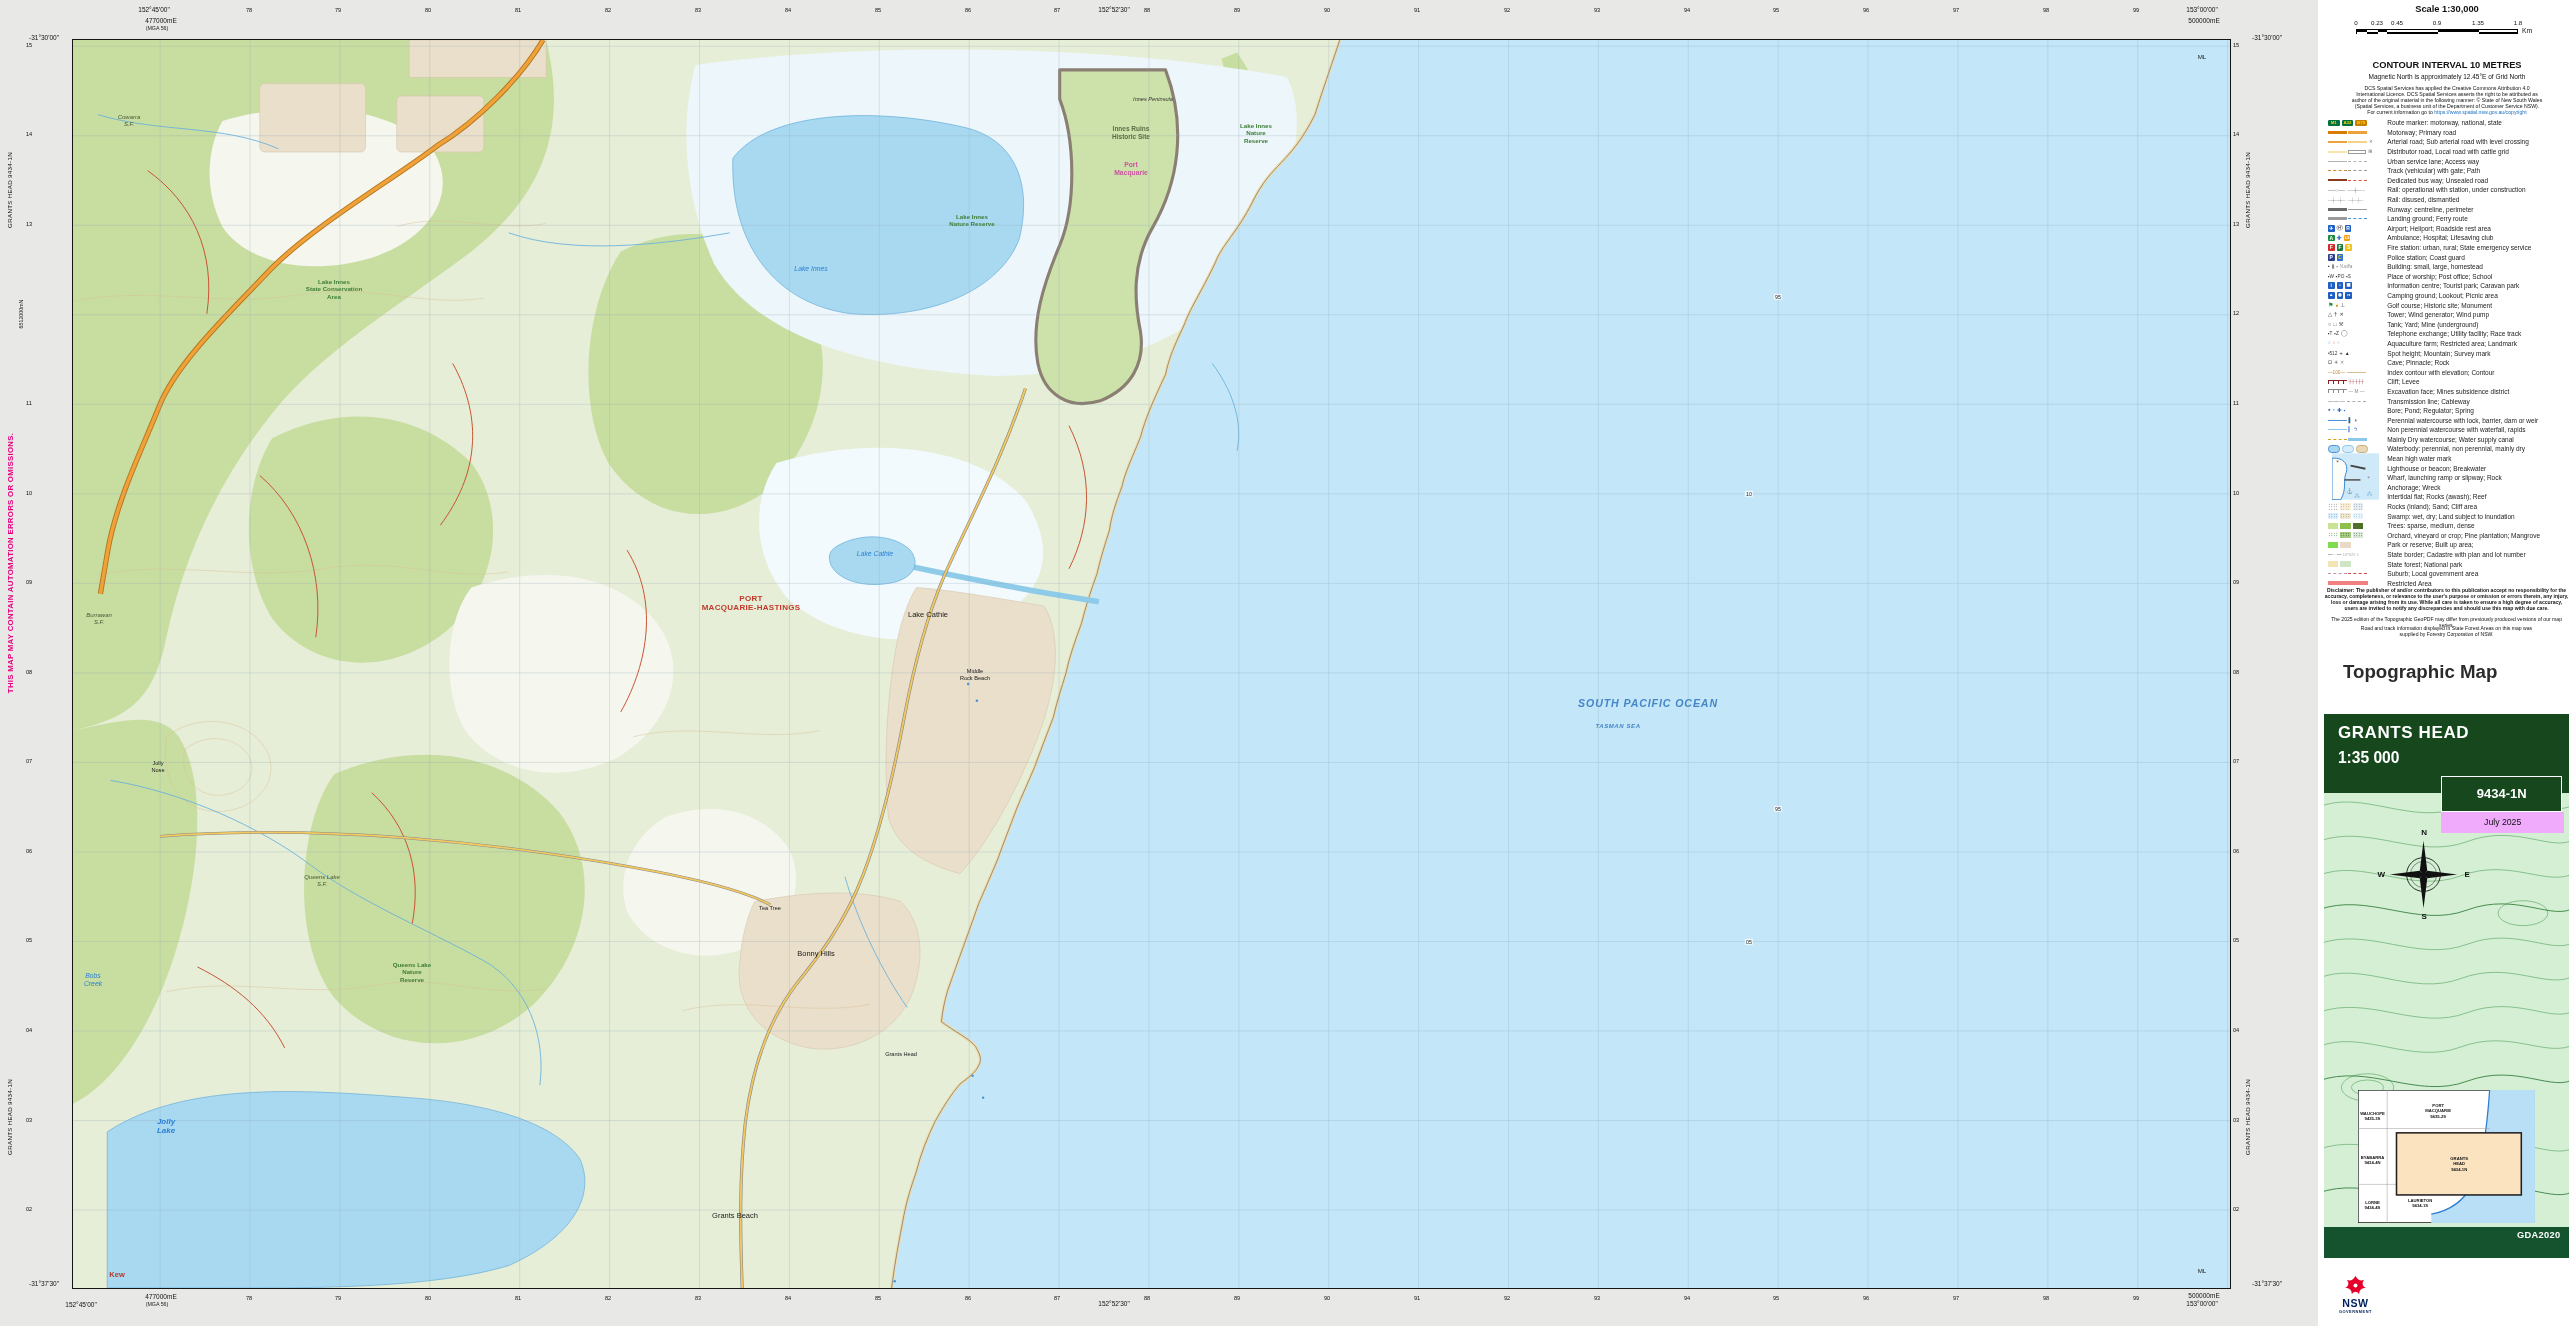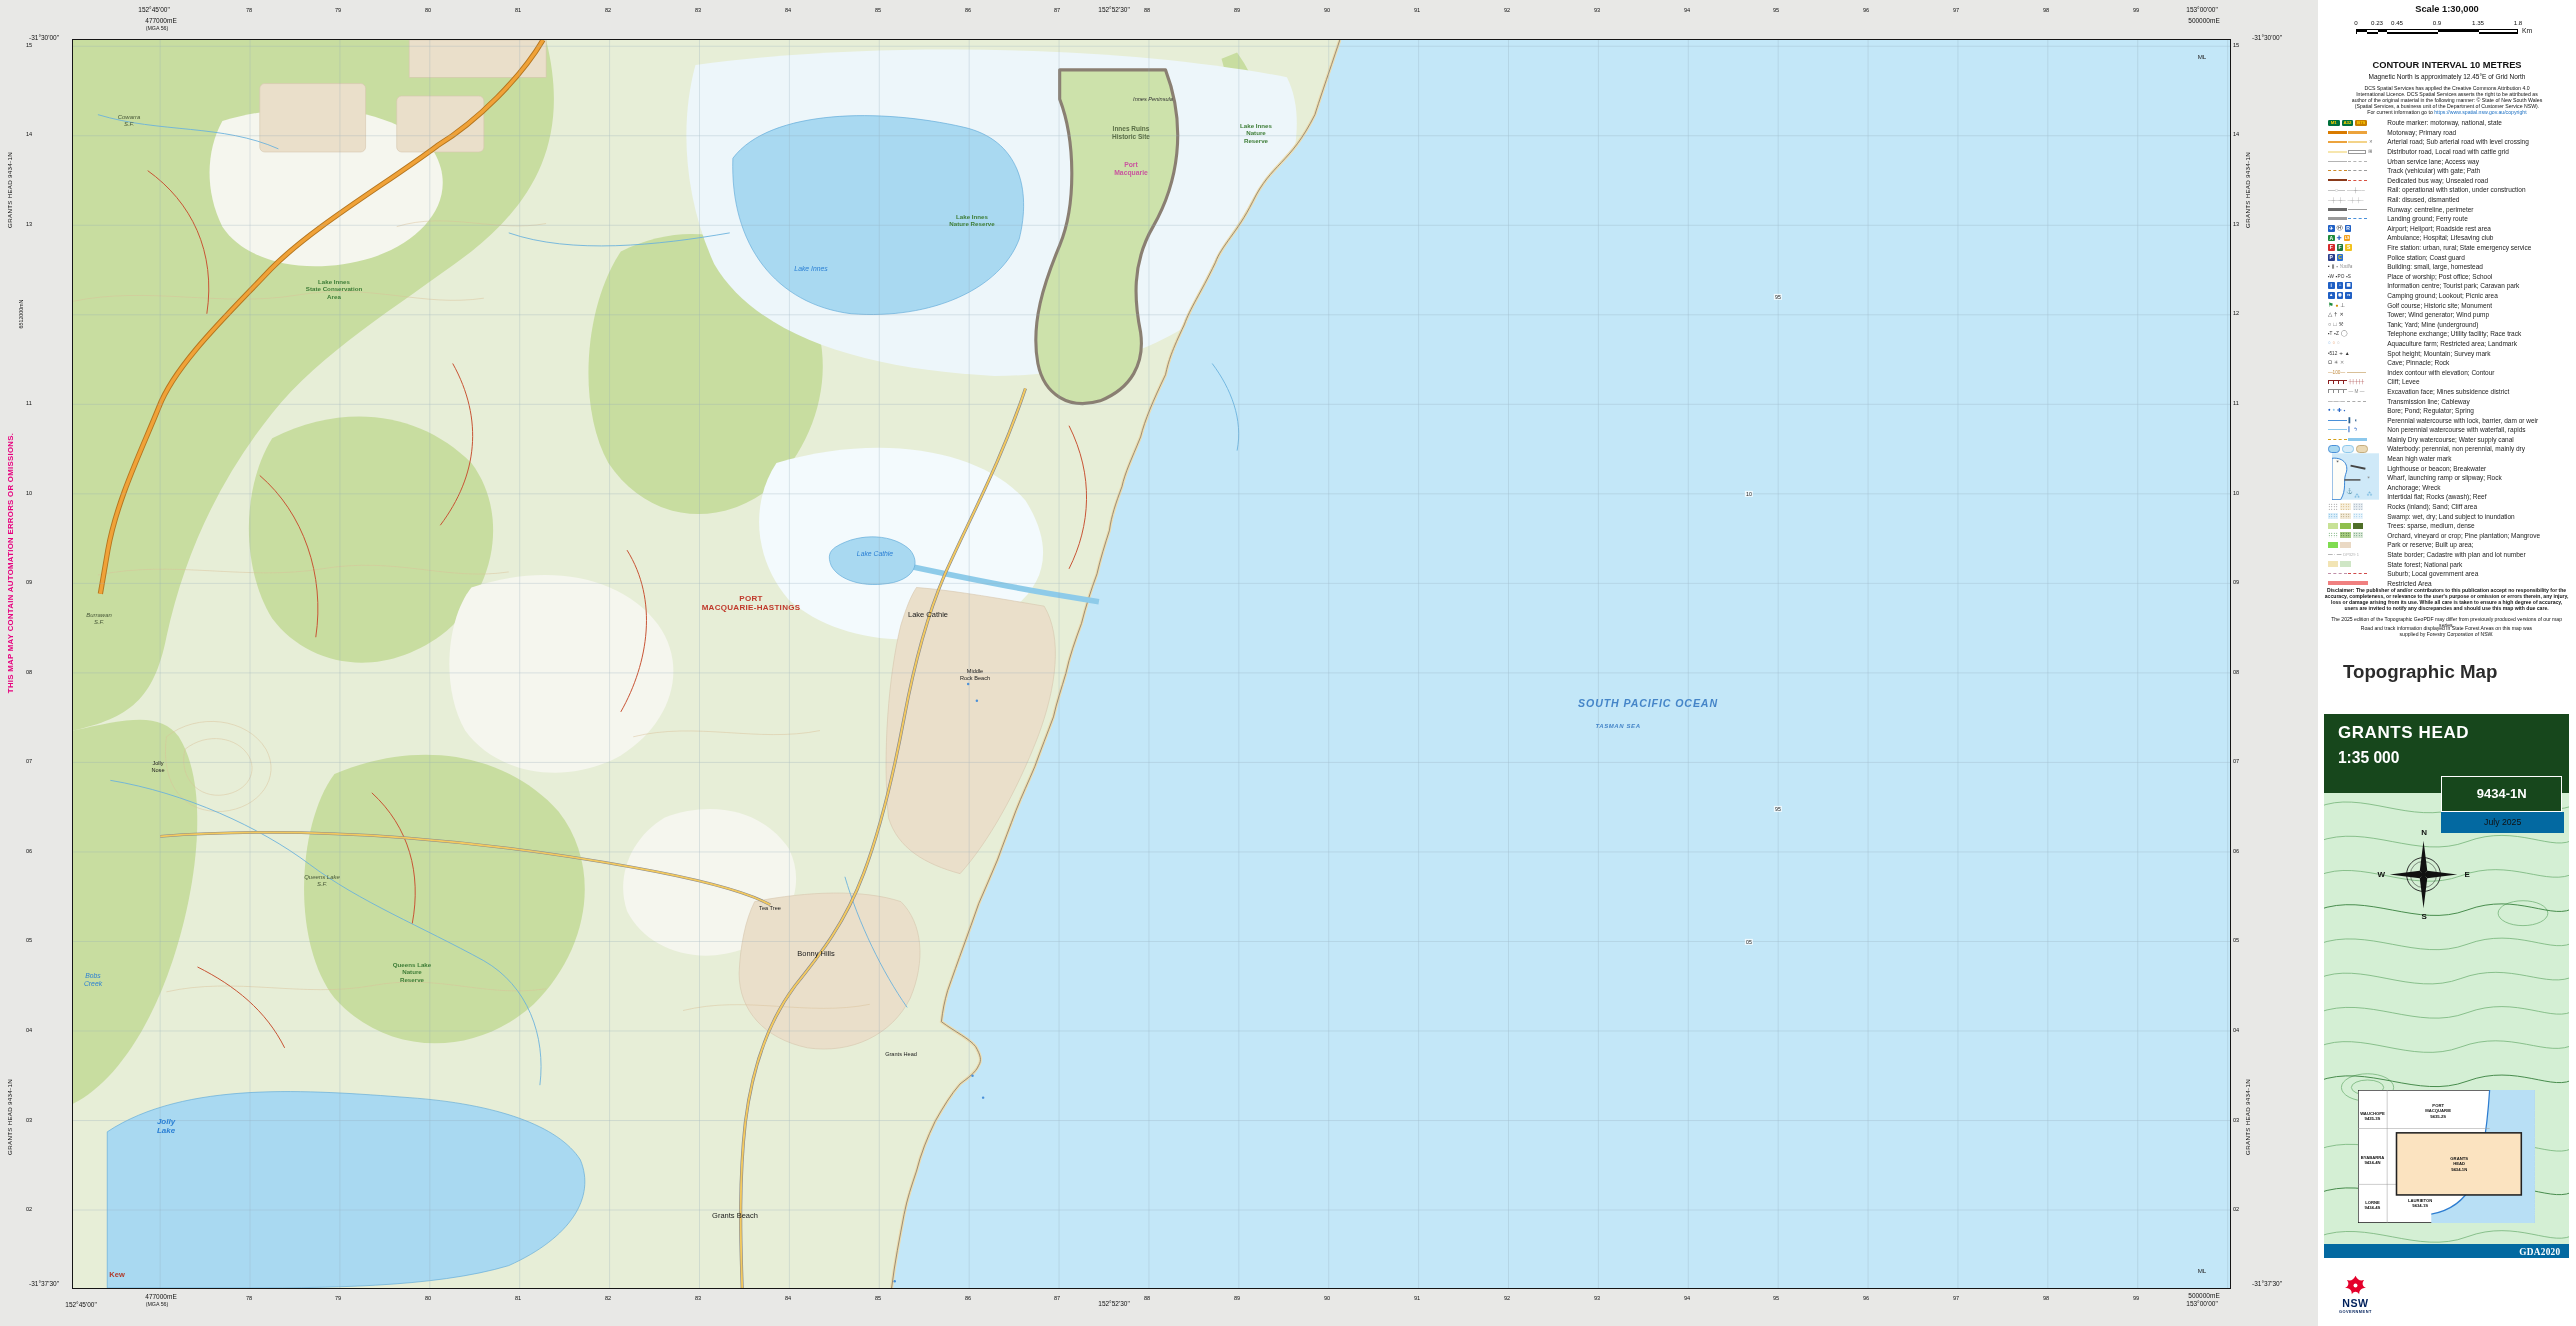--- a/index.html
+++ b/index.html
@@ -56,26 +56,26 @@
   #edition{position:absolute;left:5.6px;top:616px;width:246px;font-size:5.1px;text-align:center;color:#111;}
   #forestry{position:absolute;left:37px;top:626px;width:183px;font-size:5.1px;line-height:5.9px;text-align:center;color:#111;}
   #doc-type{position:absolute;left:25px;top:661px;font-size:18.7px;font-weight:600;color:#2b2b2b;}
   
   #gblock{position:absolute;left:6.2px;top:714px;width:245px;height:544px;background:#d4efd4;overflow:hidden;}
   #gbg{position:absolute;left:0;top:0;width:100%;height:100%;}
   #ghead{position:absolute;left:0;top:0;width:100%;height:79px;background:#17471c;}
   #gtitle{position:absolute;left:13.7px;top:8.7px;font-size:17px;font-weight:bold;color:#fff;letter-spacing:0.6px;}
   #gscale{position:absolute;left:13.7px;top:35px;font-size:15.6px;font-weight:bold;color:#fff;}
   #sheetbox{position:absolute;left:117px;top:62px;width:119px;height:34px;background:#17471c;border:1.6px solid #fff;color:#fff;font-size:13px;font-weight:bold;text-align:center;line-height:34px;}
-  #datebox{position:absolute;left:117px;top:98px;width:123px;height:20.5px;background:#0369a1;color:#111;font-size:8.7px;text-align:center;line-height:20.5px;}
+  #datebox{position:absolute;left:117px;top:98px;width:123px;height:20.5px;background:#f0abfc;color:#111;font-size:8.7px;text-align:center;line-height:20.5px;}
   #compass{position:absolute;left:62px;top:123px;width:75px;height:75px;}
   .cdir{position:absolute;font-size:8px;font-weight:bold;color:#111;transform:translate(-50%,-50%);}
   #imap{position:absolute;left:34px;top:376px;width:177px;height:133px;}
   .icell{position:absolute;font-size:4.2px;font-weight:bold;color:#111;transform:translate(-50%,-50%);white-space:pre-line;text-align:center;line-height:1.25;}
-  #gda-bar{position:absolute;left:0;bottom:0;width:100%;height:14px;background:#0369a1;font-family:Liberation Serif, serif;}
+  #gda-bar{position:absolute;left:0;bottom:0;width:100%;height:31px;background:#14532d;}
   #gda{position:absolute;right:8.7px;top:3.1px;font-size:9.3px;font-weight:bold;color:#fff;letter-spacing:0.3px;}
   
   #logo{position:absolute;left:12.4px;top:1275px;width:50px;text-align:center;}
   #logo-org{font-size:10.6px;font-weight:bold;color:#00205b;letter-spacing:0.6px;line-height:9.3px;}
   #logo-sub{font-size:3.9px;font-weight:bold;color:#00205b;letter-spacing:0.5px;}
 </style>
 </head>
 <body>
 
 <div class="page">

